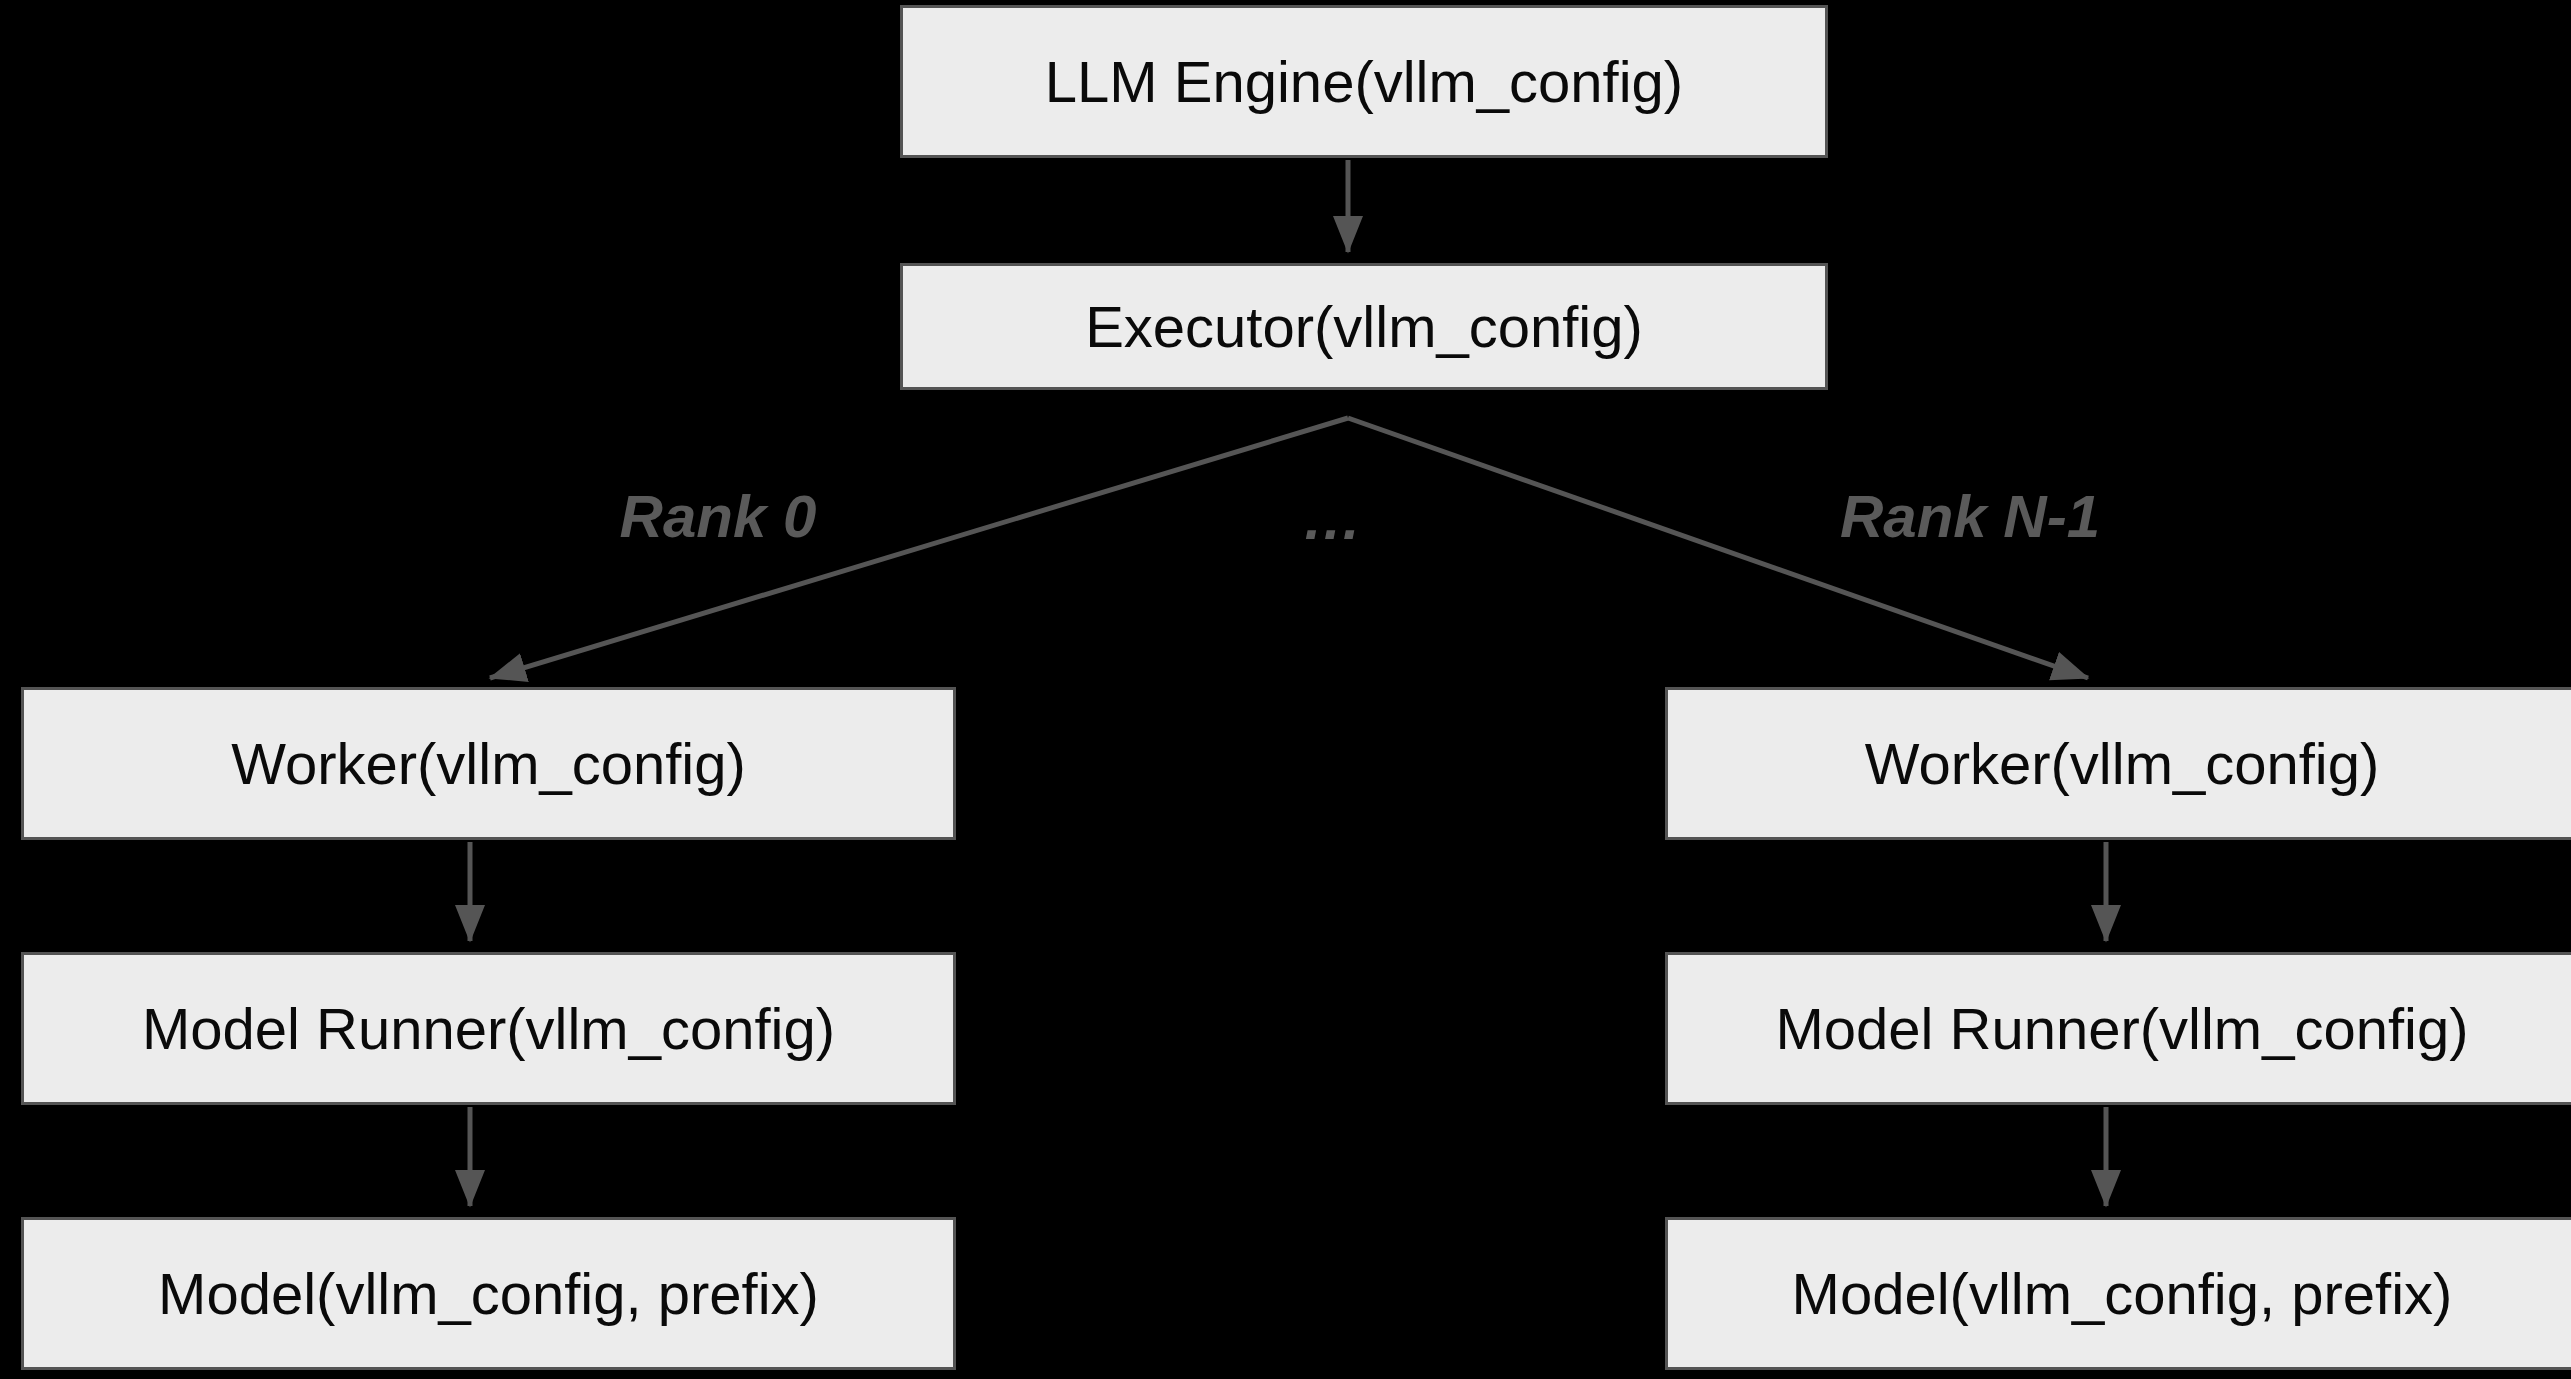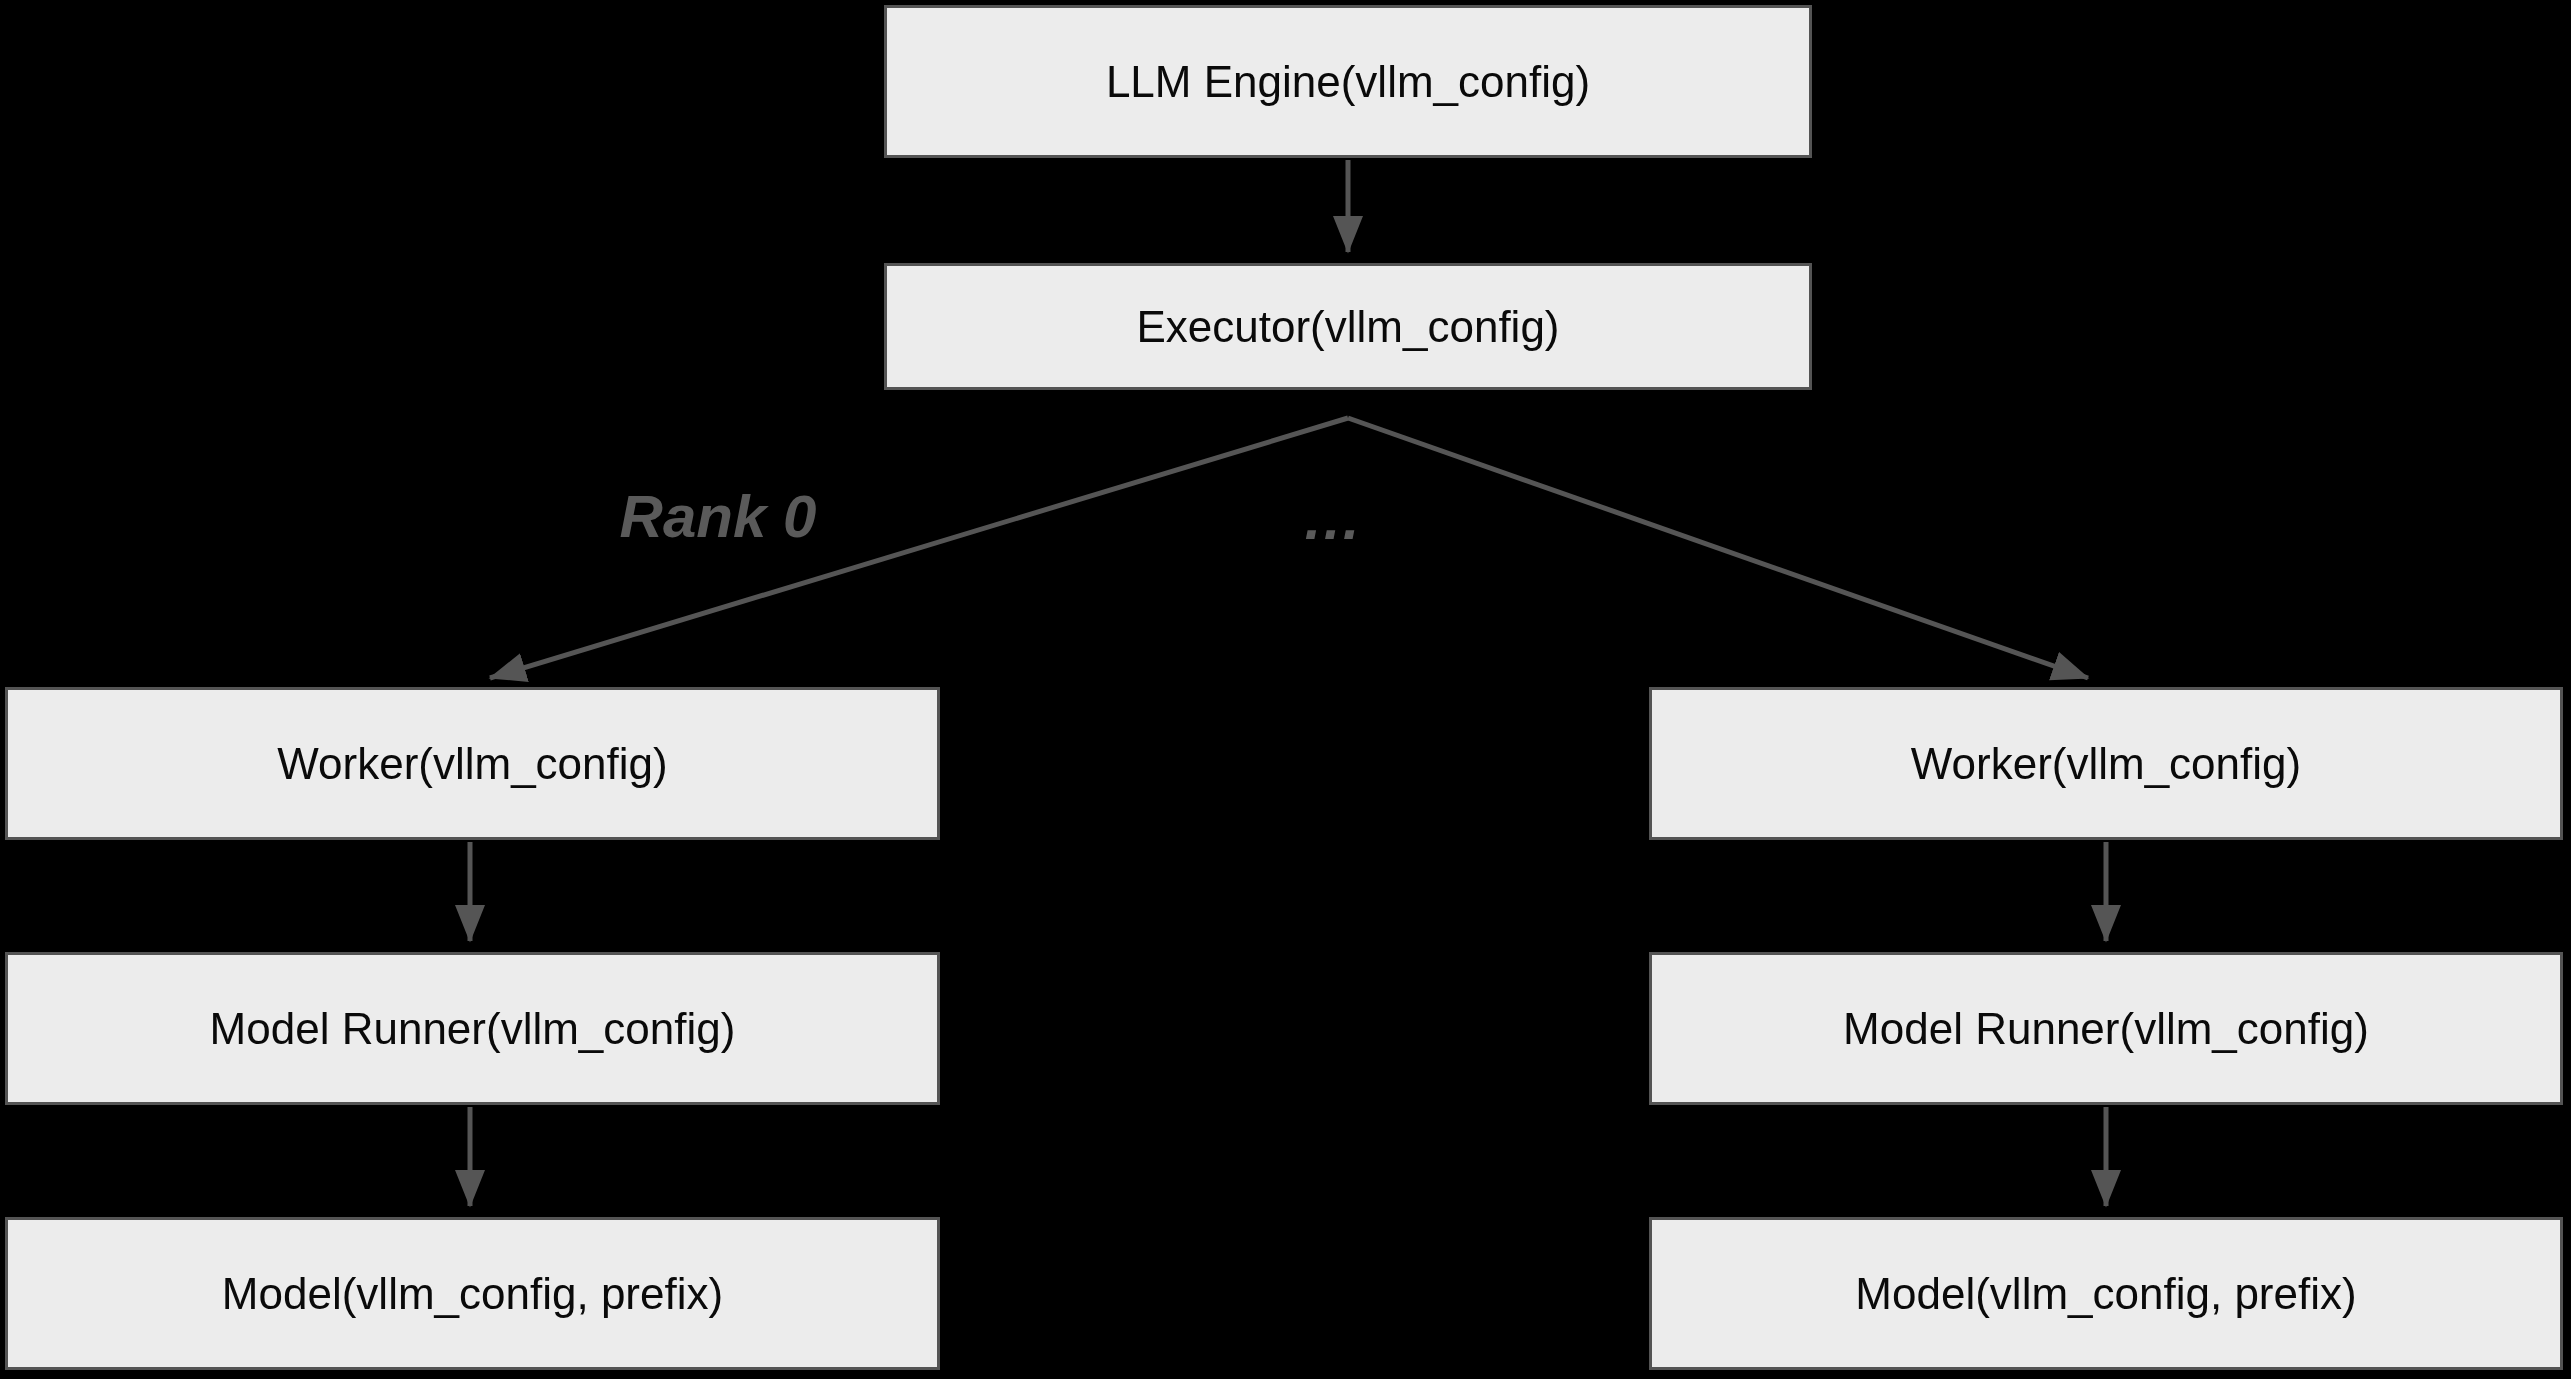--- a/index.html
+++ b/index.html
@@ -17,23 +17,24 @@
   }
   .node {
     position: absolute;
     box-sizing: border-box;
     background: var(--node-fill, #ececec);
     border: 3px solid var(--node-border, #545454);
     display: flex;
     align-items: center;
     justify-content: center;
     color: var(--node-text, #0a0a0a);
-    font-size: 44px;
+    font-size: 58px;
     font-weight: 500;
     white-space: nowrap;
+    margin-left: 16px;
   }
   
   .node-llm-engine     { left: 884px;  top: 5px;    width: 928px; height: 153px; }
   .node-executor       { left: 884px;  top: 263px;  width: 928px; height: 127px; }
   
   .node-worker-rank0        { left: 5px;    top: 687px;  width: 935px; height: 153px; }
   .node-model-runner-rank0  { left: 5px;    top: 952px;  width: 935px; height: 153px; }
   .node-model-rank0         { left: 5px;    top: 1217px; width: 935px; height: 153px; }
   
   .node-worker-rankn        { left: 1649px; top: 687px;  width: 914px; height: 153px; }
@@ -91,20 +92,21 @@
   <div class="node node-llm-engine">
     <span>LLM Engine(vllm_config)</span>
   </div>
 
   <div class="node node-executor">
     <span>Executor(vllm_config)</span>
   </div>
 
   <div class="edge-label label-rank0">Rank 0</div>
   <div class="edge-label label-ellipsis">…</div>
+  <div class="edge-label label-rankn">Rank N-1</div>
 
   <div class="node node-worker-rank0">
     <span>Worker(vllm_config)</span>
   </div>
 
   <div class="node node-worker-rankn">
     <span>Worker(vllm_config)</span>
   </div>
 
   <div class="node node-model-runner-rank0">

